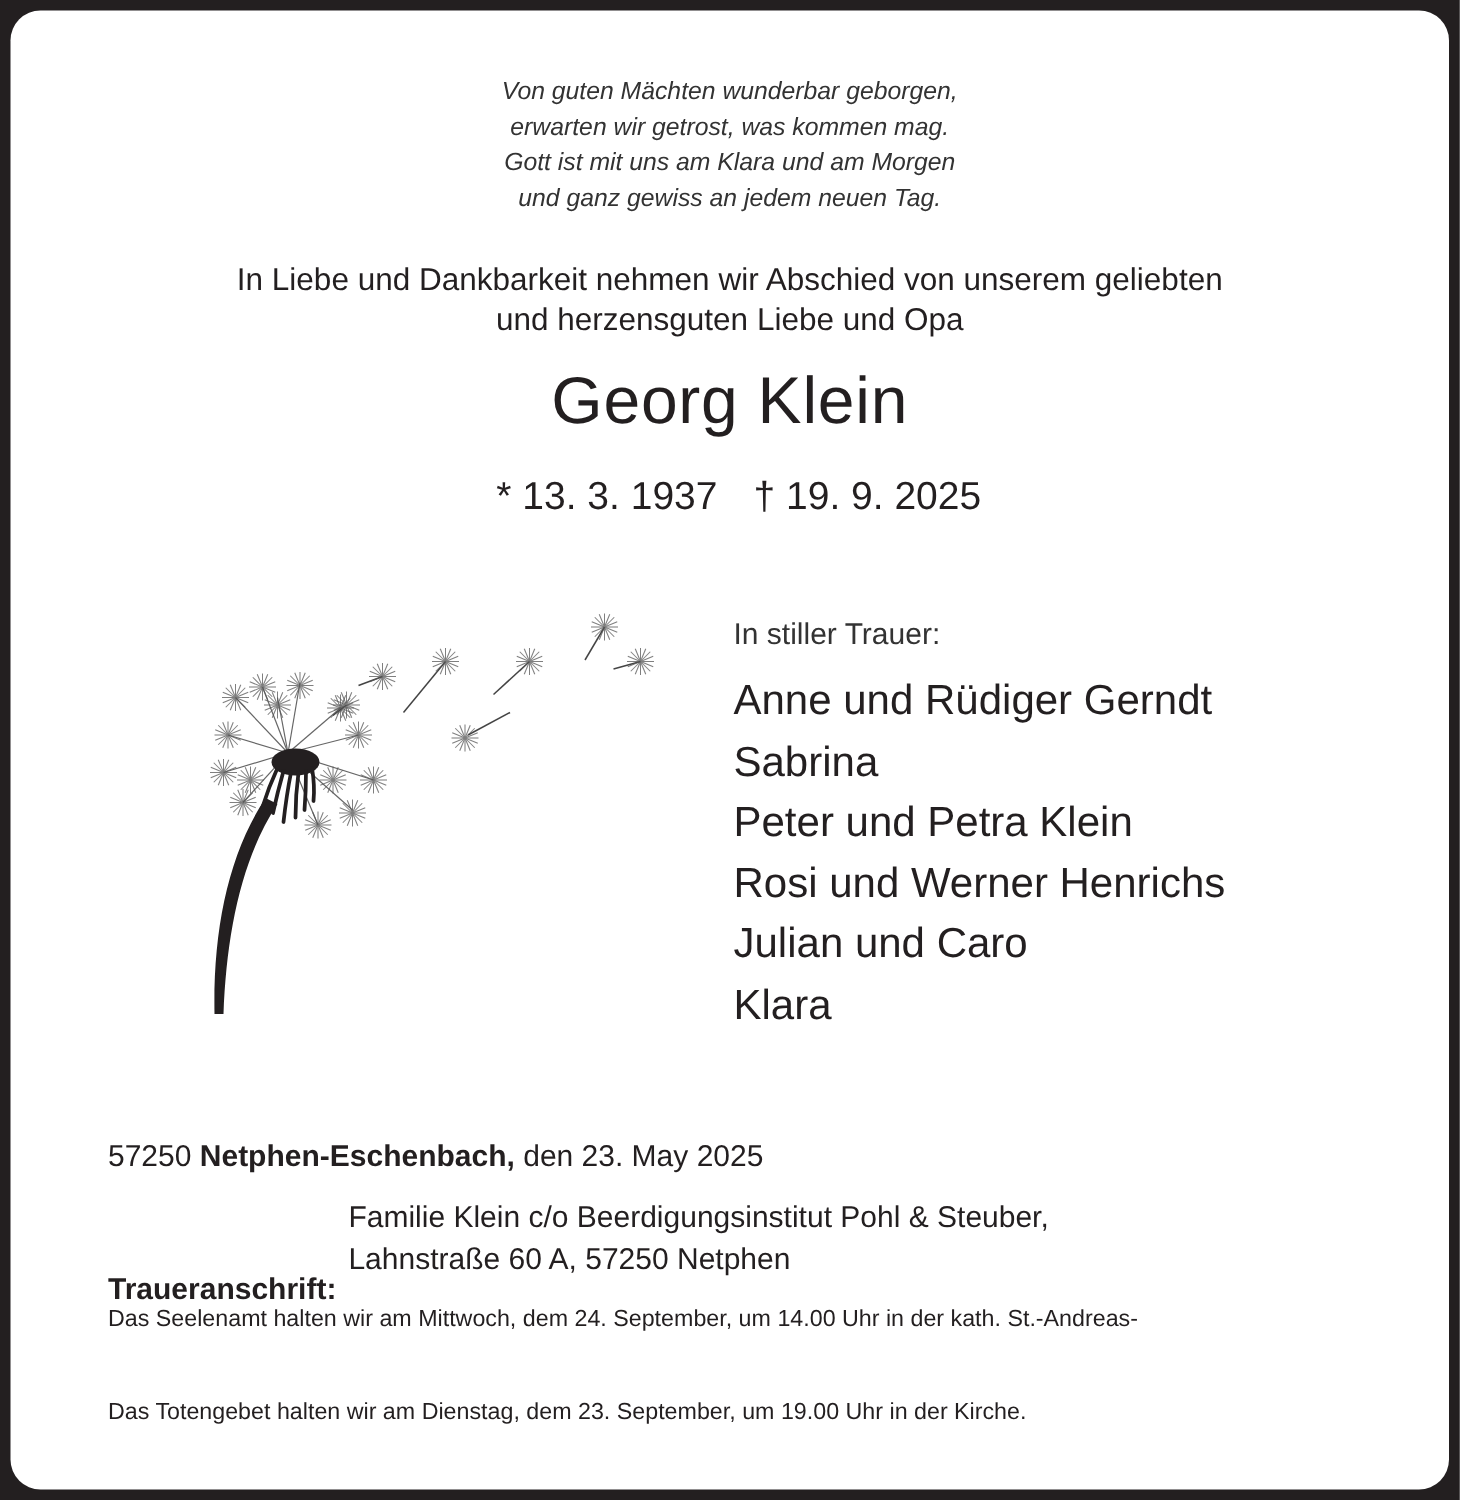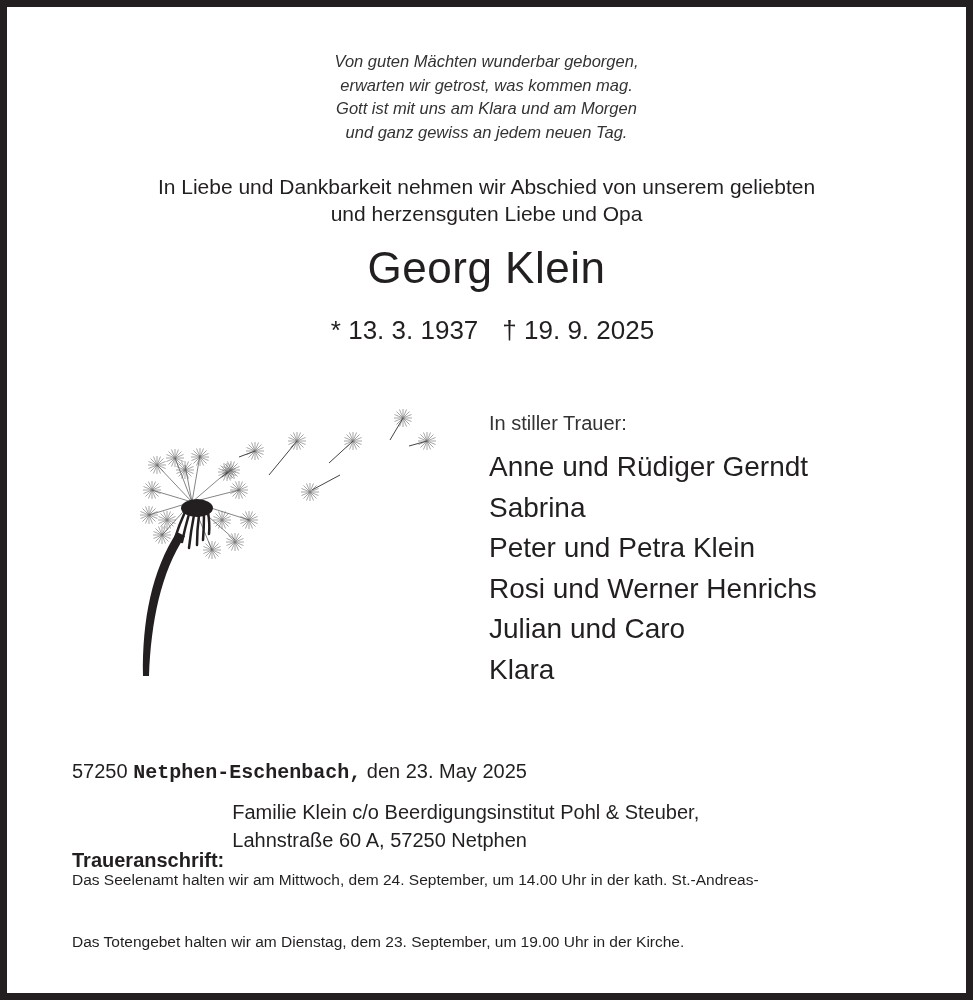--- a/index.html
+++ b/index.html
@@ -1,20 +1,21 @@
 <!DOCTYPE html>
 <html><head>
 <meta charset="utf-8">
 <style>
   html, body { margin: 0; padding: 0; background: #231f20; }
   body { width: 973px; height: 1000px; position: relative; overflow: hidden; }
   .page {
     position: absolute; left: 7px; top: 7px; width: 959px; height: 986px;
     background: #ffffff; color: #231f20;
     font-family: "Liberation Sans", "DejaVu Sans", sans-serif;
+    border-radius: 20px;
   }
   .poem {
     position: absolute; left: 0; right: 0; top: 43px; text-align: center;
     font-style: italic; font-size: 16.5px; line-height: 23.5px; color: #333;
   }
   .intro {
     position: absolute; left: 0; right: 0; top: 166px; text-align: center;
     font-size: 21px; line-height: 27px; color: #231f20;
   }
   .name {
@@ -30,21 +31,21 @@
     position: absolute; left: 120px; top: 393px; width: 320px; height: 285px;
   }
   .mourners {
     position: absolute; left: 482px; top: 402px;
   }
   .mourners-label { font-size: 20px; line-height: 28px; color: #333; margin-bottom: 10px; }
   .mourner { font-size: 28px; line-height: 40.6px; color: #231f20; white-space: nowrap; }
   .place {
     position: absolute; left: 65px; top: 750px; font-size: 20px; line-height: 28px; white-space: nowrap;
   }
-  .bold { font-weight: bold; font-family: Liberation Mono, monospace; }
+  .bold { font-weight: bold; }
   .address {
     position: absolute; left: 65px; top: 791px; font-size: 20px; line-height: 28px;
     display: flex;
   }
   .address-label { font-weight: bold; margin-right: 8px; white-space: nowrap; margin-top: 48px; }
   .address-lines div { white-space: nowrap; }
   .notice {
     position: absolute; left: 65px; width: 840px; font-size: 15.5px; line-height: 22px; color: #231f20;
   }
   .notice-1 { top: 862px; }

